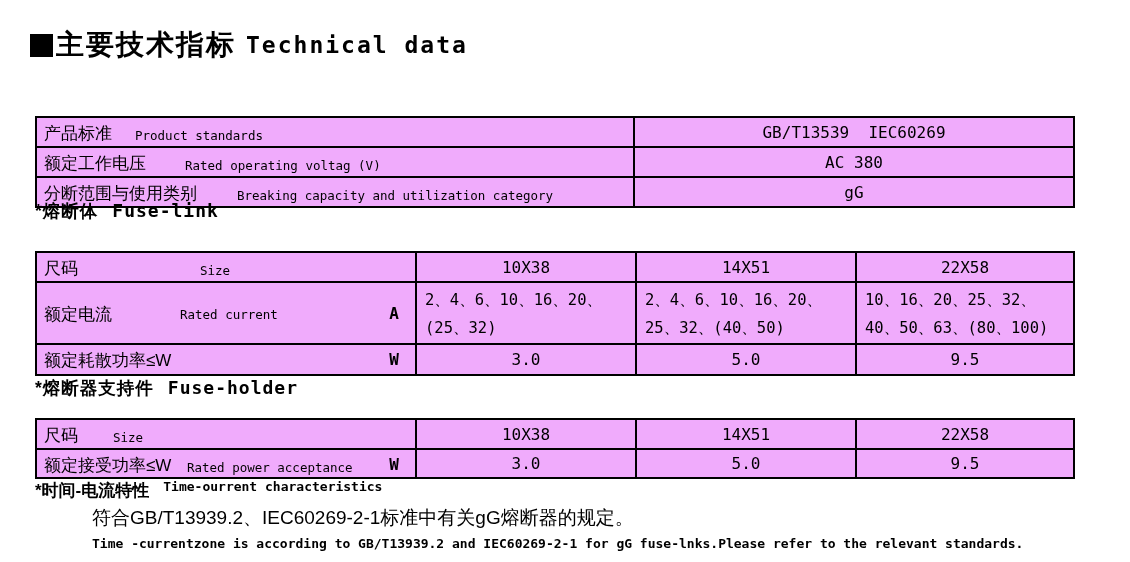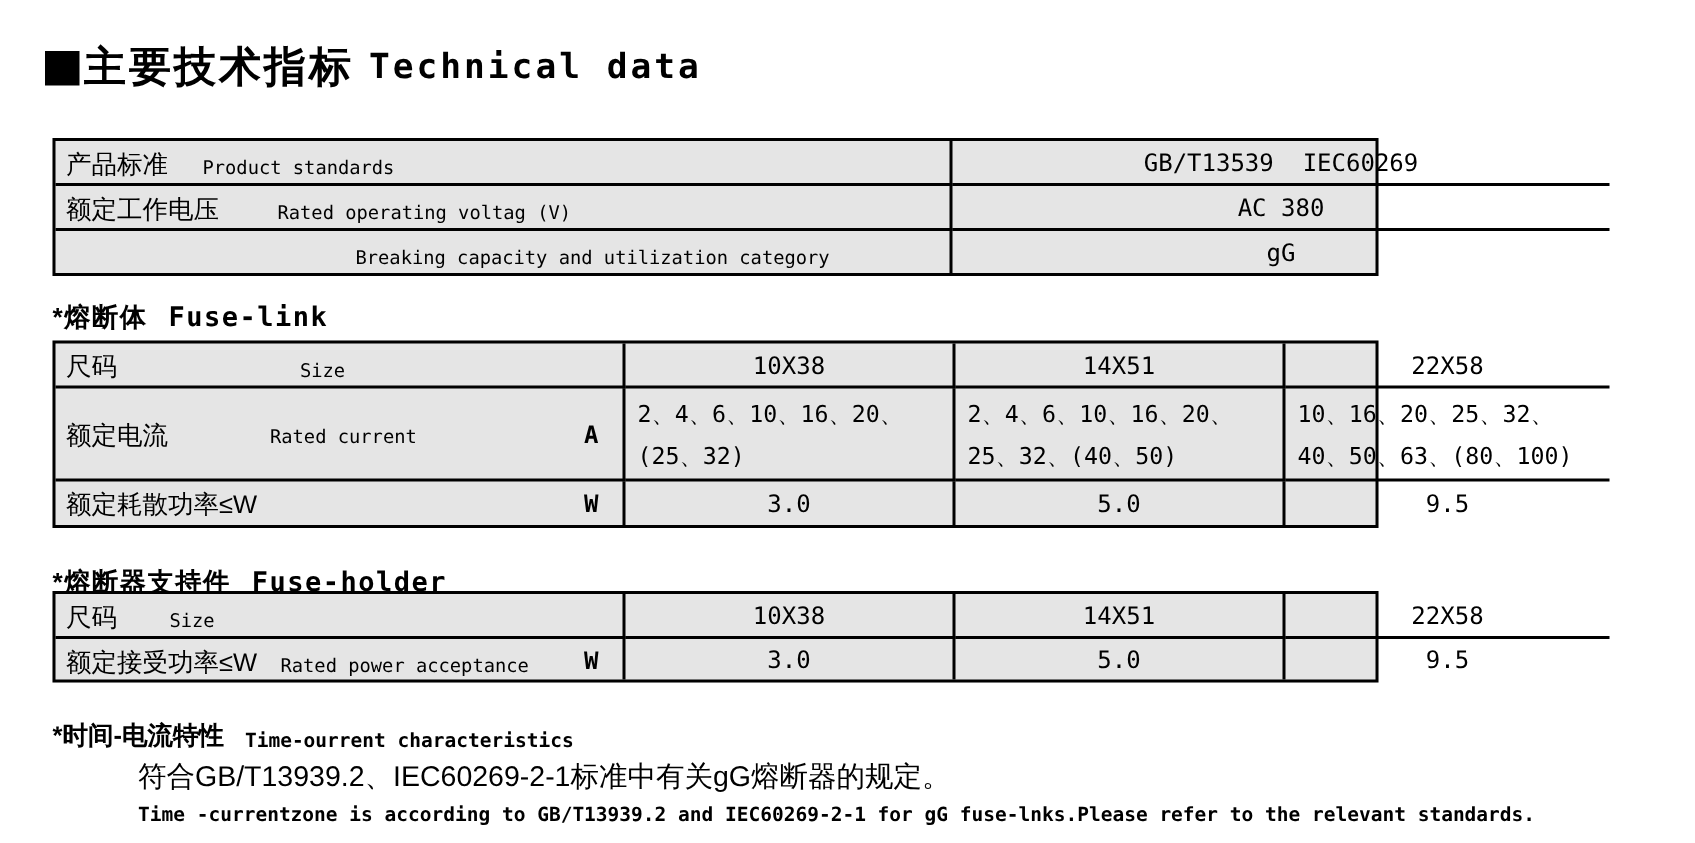--- a/index.html
+++ b/index.html
@@ -7,21 +7,21 @@
   .en{font-family:"DejaVu Sans Mono","Liberation Mono",monospace;}
   .page{position:relative;width:1130px;height:562px;background:#ffffff;color:#000;overflow:hidden;padding-left:28px;}
 
   
   .title{position:absolute;left:30px;top:26px;display:flex;align-items:center;}
   .sq{width:23px;height:23px;background:#000;display:inline-block;margin-right:3px;}
   .t-zh{font-size:28px;font-weight:600;letter-spacing:2px;}
   .t-en{font-size:23px;font-weight:700;margin-left:10px;letter-spacing:2px;}
 
   
-  .tbl{position:absolute;left:35px;width:884px;border:2px solid #000;display:grid;box-sizing:border-box;background:#e5e5e5;}
+  .tbl{position:absolute;left:35px;width:1040px;border:2px solid #000;display:grid;box-sizing:border-box;background:#f0abfc;margin-top:24px;}
   .tbl1{top:92px;grid-template-columns:598px 438px;grid-template-rows:30px 30px 28px;}
   .tbl2{top:227px;grid-template-columns:380px 220px 220px 216px;grid-template-rows:30px 62px 29px;}
   .tbl3{top:394px;grid-template-columns:380px 220px 220px 216px;grid-template-rows:30px 27px;}
   .cell{box-sizing:border-box;position:relative;}
   .br{border-right:2px solid #000;}
   .bb{border-bottom:2px solid #000;}
   .lzh{position:absolute;left:7px;top:4px;font-size:17px;white-space:nowrap;}
   .lzh-mid{top:20px;}
   .sub{position:absolute;top:10px;font-size:12.5px;white-space:nowrap;}
   .sub-mid{top:24px;}
@@ -33,21 +33,21 @@
   .val{display:flex;align-items:center;justify-content:center;font-size:16px;white-space:pre;}
   .val2{padding:3px 0 0 8px;font-size:15.5px;line-height:28px;}
   .ln{white-space:nowrap;}
 
   
   .h2{position:absolute;left:35px;display:flex;align-items:baseline;font-weight:700;}
   .h2 .hzh{font-size:17.5px;letter-spacing:1px;}
   .h2 .hen{font-size:18px;margin-left:14px;letter-spacing:1px;}
   .h-fuselink{top:199px;}
   .h-fuseholder{top:376px;}
-  .h3{position:absolute;left:35px;top:479px;display:flex;align-items:flex-end;font-weight:700;}
+  .h3{position:absolute;left:35px;top:479px;display:flex;align-items:flex-start;font-weight:700;}
   .h3 .hzh{font-size:17px;}
   .h3 .hen{font-size:13px;margin-left:14px;font-weight:600;}
   .stmt-zh{position:absolute;left:92px;top:505px;font-size:19px;white-space:nowrap;}
   .stmt-en{position:absolute;left:92px;top:536px;font-size:13px;white-space:nowrap;font-weight:600;}
 </style>
 </head>
 <body>
 
 <div class="page">
 
@@ -68,20 +68,21 @@
 
     <div class="cell br bb">
       <span class="zh lzh">额定工作电压</span>
       <span class="en sub o148">Rated operating voltag (V)</span>
     </div>
     <div class="cell bb val en">
       <span>AC 380</span>
     </div>
 
     <div class="cell br">
+      <span class="zh lzh">分断范围与使用类别</span>
       <span class="en sub o200">Breaking capacity and utilization category</span>
     </div>
     <div class="cell val en">
       <span>gG</span>
     </div>
   </div>
 
   <div class="h2 h-fuselink">
     <span class="zh hzh">*熔断体</span>
     <span class="en hen">Fuse-link</span>

